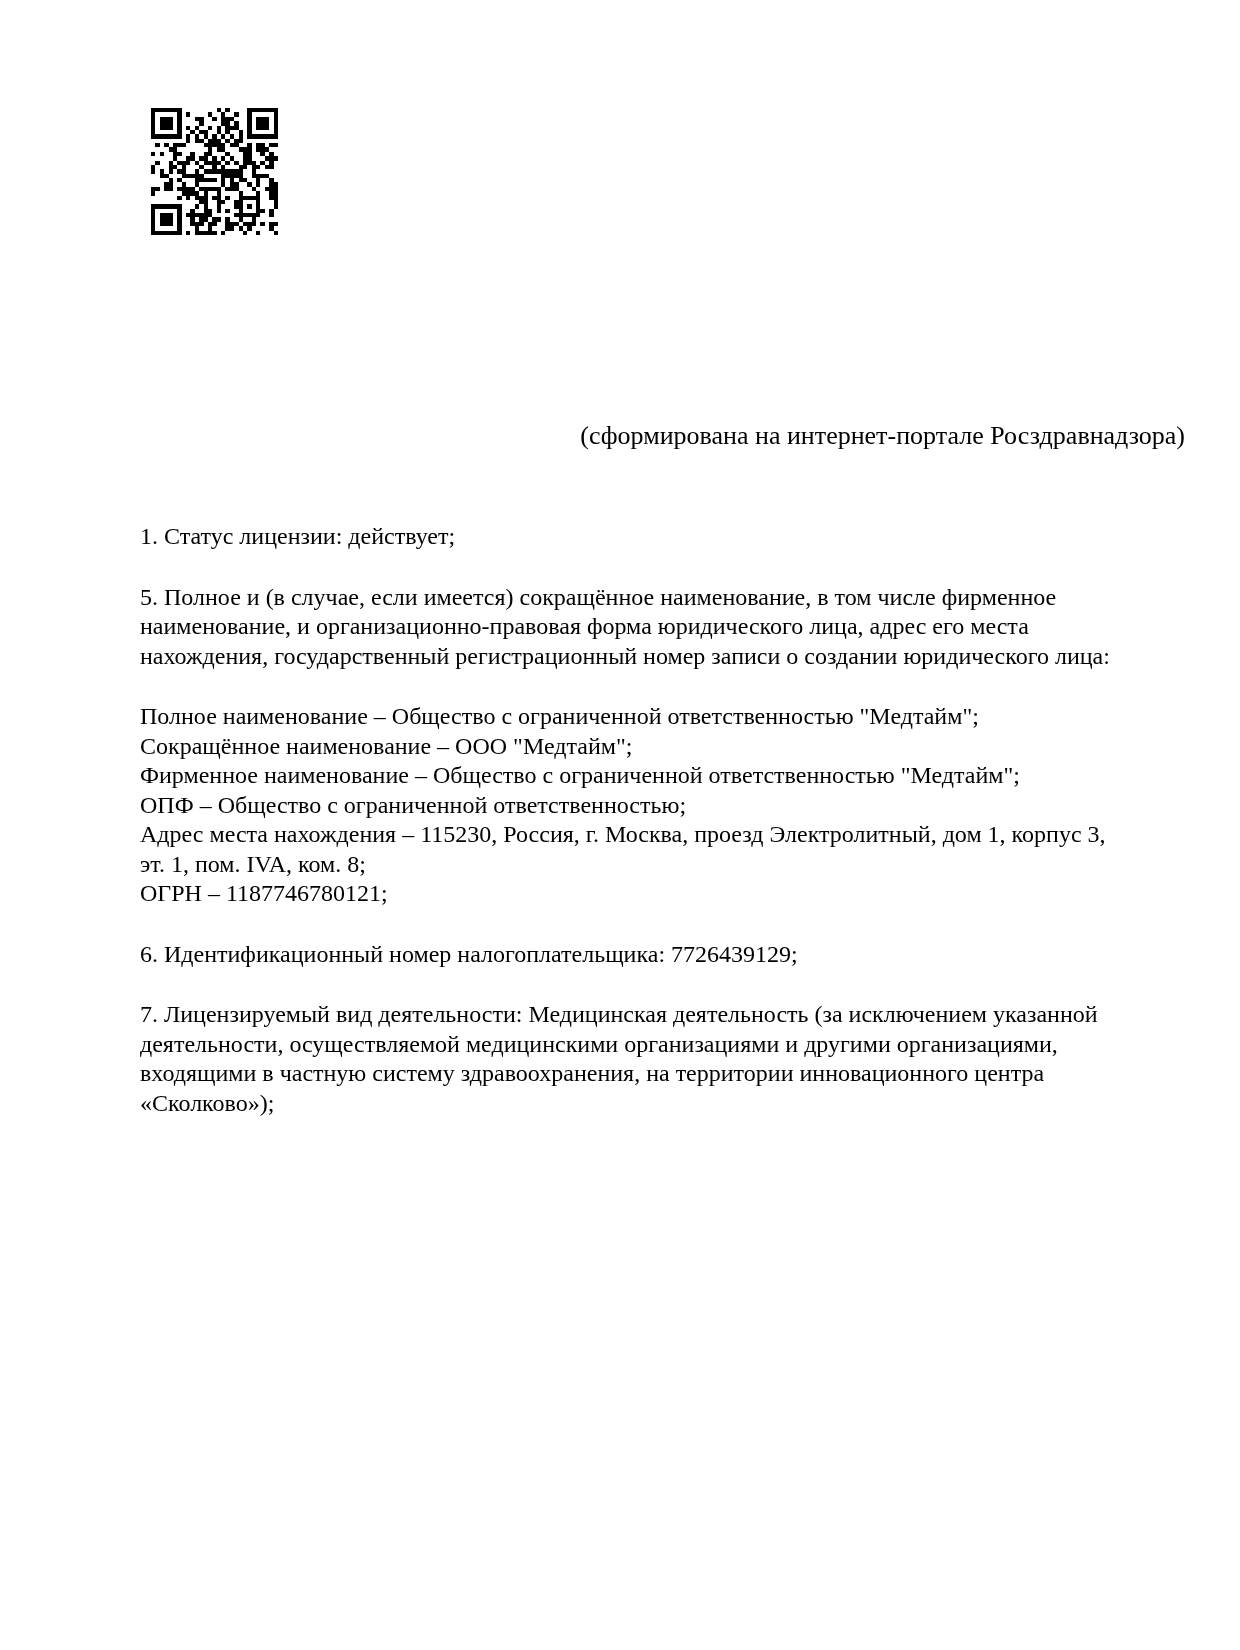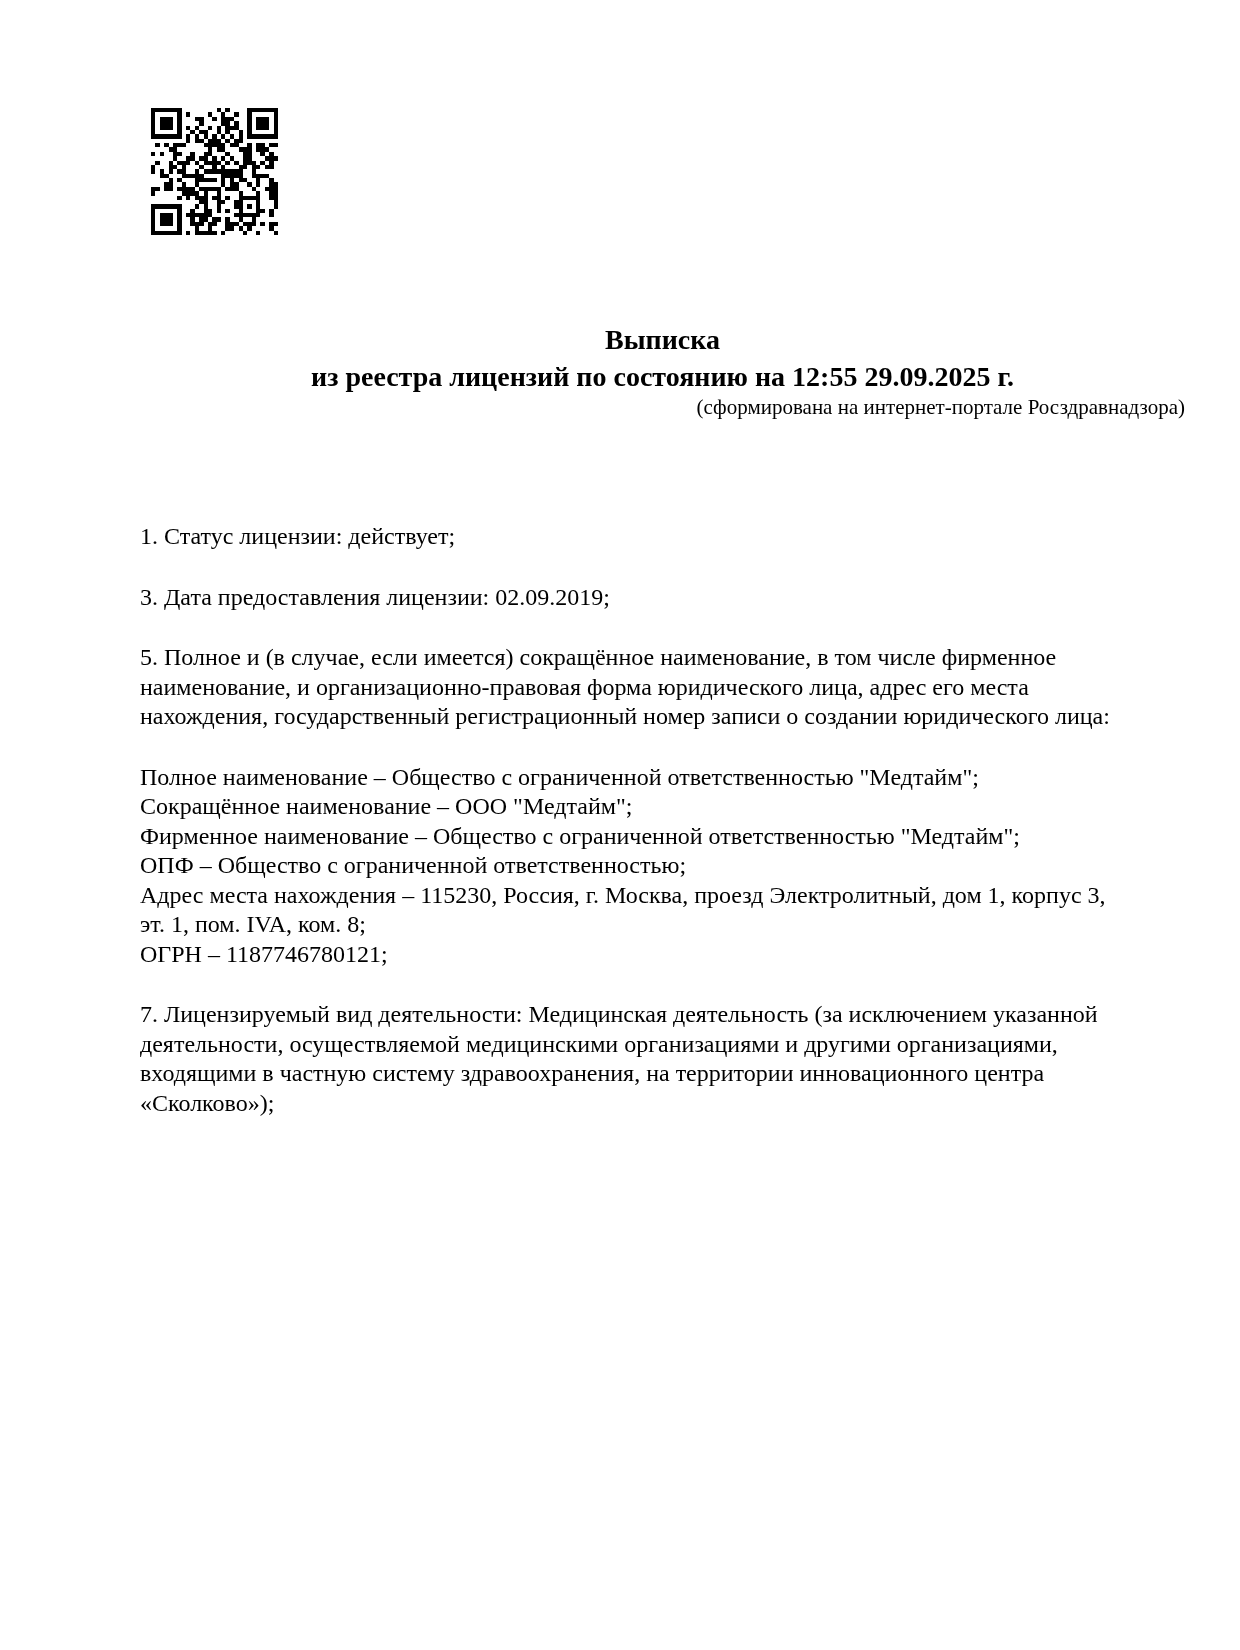--- a/index.html
+++ b/index.html
@@ -24,23 +24,23 @@
   .title {
     position: absolute;
     left: 140px; right: 55px; top: 321px;
     text-align: center;
     font-weight: 700;
     font-size: 28px;
     line-height: 37px;
   }
   .subtitle {
     position: absolute;
-    left: 140px; right: 55px; top: 394px;
+    left: 140px; right: 55px; top: 422px;
     text-align: right;
-    font-size: 21px;
+    font-size: 26px;
     line-height: 27px;
   }
   .doc-body {
     position: absolute;
     left: 140px; right: 55px; top: 522px;
     font-size: 24px;
     line-height: 29.5px;
     text-align: left;
   }
   .doc-body p { margin: 0 0 31px 0; padding: 0; }
@@ -49,28 +49,24 @@
 <body>
 
 <div class="page">
 
   <div class="qr">
     <svg id="qr-svg" viewBox="0 0 29 29" shape-rendering="crispEdges">
         <path d="M0 0h1v1h-1zM1 0h1v1h-1zM2 0h1v1h-1zM3 0h1v1h-1zM4 0h1v1h-1zM5 0h1v1h-1zM6 0h1v1h-1zM15 0h1v1h-1zM17 0h1v1h-1zM22 0h1v1h-1zM23 0h1v1h-1zM24 0h1v1h-1zM25 0h1v1h-1zM26 0h1v1h-1zM27 0h1v1h-1zM28 0h1v1h-1zM0 1h1v1h-1zM6 1h1v1h-1zM8 1h1v1h-1zM13 1h1v1h-1zM16 1h1v1h-1zM19 1h1v1h-1zM22 1h1v1h-1zM28 1h1v1h-1zM0 2h1v1h-1zM2 2h1v1h-1zM3 2h1v1h-1zM4 2h1v1h-1zM6 2h1v1h-1zM10 2h1v1h-1zM11 2h1v1h-1zM14 2h1v1h-1zM16 2h1v1h-1zM17 2h1v1h-1zM18 2h1v1h-1zM22 2h1v1h-1zM24 2h1v1h-1zM25 2h1v1h-1zM26 2h1v1h-1zM28 2h1v1h-1zM0 3h1v1h-1zM2 3h1v1h-1zM3 3h1v1h-1zM4 3h1v1h-1zM6 3h1v1h-1zM11 3h1v1h-1zM16 3h1v1h-1zM17 3h1v1h-1zM19 3h1v1h-1zM22 3h1v1h-1zM24 3h1v1h-1zM25 3h1v1h-1zM26 3h1v1h-1zM28 3h1v1h-1zM0 4h1v1h-1zM2 4h1v1h-1zM3 4h1v1h-1zM4 4h1v1h-1zM6 4h1v1h-1zM8 4h1v1h-1zM10 4h1v1h-1zM13 4h1v1h-1zM15 4h1v1h-1zM17 4h1v1h-1zM18 4h1v1h-1zM19 4h1v1h-1zM22 4h1v1h-1zM24 4h1v1h-1zM25 4h1v1h-1zM26 4h1v1h-1zM28 4h1v1h-1zM0 5h1v1h-1zM6 5h1v1h-1zM9 5h1v1h-1zM11 5h1v1h-1zM12 5h1v1h-1zM15 5h1v1h-1zM17 5h1v1h-1zM20 5h1v1h-1zM22 5h1v1h-1zM28 5h1v1h-1zM0 6h1v1h-1zM1 6h1v1h-1zM2 6h1v1h-1zM3 6h1v1h-1zM4 6h1v1h-1zM5 6h1v1h-1zM6 6h1v1h-1zM8 6h1v1h-1zM10 6h1v1h-1zM12 6h1v1h-1zM14 6h1v1h-1zM16 6h1v1h-1zM18 6h1v1h-1zM20 6h1v1h-1zM22 6h1v1h-1zM23 6h1v1h-1zM24 6h1v1h-1zM25 6h1v1h-1zM26 6h1v1h-1zM27 6h1v1h-1zM28 6h1v1h-1zM8 7h1v1h-1zM10 7h1v1h-1zM11 7h1v1h-1zM13 7h1v1h-1zM14 7h1v1h-1zM15 7h1v1h-1zM17 7h1v1h-1zM19 7h1v1h-1zM20 7h1v1h-1zM1 8h1v1h-1zM3 8h1v1h-1zM5 8h1v1h-1zM6 8h1v1h-1zM7 8h1v1h-1zM12 8h1v1h-1zM13 8h1v1h-1zM14 8h1v1h-1zM15 8h1v1h-1zM16 8h1v1h-1zM18 8h1v1h-1zM19 8h1v1h-1zM22 8h1v1h-1zM24 8h1v1h-1zM25 8h1v1h-1zM27 8h1v1h-1zM28 8h1v1h-1zM4 9h1v1h-1zM5 9h1v1h-1zM13 9h1v1h-1zM15 9h1v1h-1zM16 9h1v1h-1zM20 9h1v1h-1zM21 9h1v1h-1zM22 9h1v1h-1zM24 9h1v1h-1zM25 9h1v1h-1zM26 9h1v1h-1zM0 10h1v1h-1zM2 10h1v1h-1zM5 10h1v1h-1zM6 10h1v1h-1zM9 10h1v1h-1zM12 10h1v1h-1zM13 10h1v1h-1zM17 10h1v1h-1zM21 10h1v1h-1zM22 10h1v1h-1zM25 10h1v1h-1zM27 10h1v1h-1zM5 11h1v1h-1zM8 11h1v1h-1zM9 11h1v1h-1zM11 11h1v1h-1zM12 11h1v1h-1zM14 11h1v1h-1zM16 11h1v1h-1zM18 11h1v1h-1zM21 11h1v1h-1zM22 11h1v1h-1zM26 11h1v1h-1zM27 11h1v1h-1zM28 11h1v1h-1zM1 12h1v1h-1zM4 12h1v1h-1zM6 12h1v1h-1zM7 12h1v1h-1zM8 12h1v1h-1zM10 12h1v1h-1zM12 12h1v1h-1zM13 12h1v1h-1zM14 12h1v1h-1zM15 12h1v1h-1zM17 12h1v1h-1zM19 12h1v1h-1zM21 12h1v1h-1zM22 12h1v1h-1zM23 12h1v1h-1zM25 12h1v1h-1zM27 12h1v1h-1zM0 13h1v1h-1zM4 13h1v1h-1zM5 13h1v1h-1zM7 13h1v1h-1zM11 13h1v1h-1zM14 13h1v1h-1zM16 13h1v1h-1zM20 13h1v1h-1zM21 13h1v1h-1zM23 13h1v1h-1zM24 13h1v1h-1zM26 13h1v1h-1zM27 13h1v1h-1zM0 14h1v1h-1zM2 14h1v1h-1zM4 14h1v1h-1zM6 14h1v1h-1zM7 14h1v1h-1zM10 14h1v1h-1zM12 14h1v1h-1zM13 14h1v1h-1zM14 14h1v1h-1zM15 14h1v1h-1zM16 14h1v1h-1zM17 14h1v1h-1zM18 14h1v1h-1zM19 14h1v1h-1zM20 14h1v1h-1zM23 14h1v1h-1zM2 15h1v1h-1zM3 15h1v1h-1zM7 15h1v1h-1zM8 15h1v1h-1zM9 15h1v1h-1zM10 15h1v1h-1zM11 15h1v1h-1zM16 15h1v1h-1zM17 15h1v1h-1zM18 15h1v1h-1zM19 15h1v1h-1zM20 15h1v1h-1zM23 15h1v1h-1zM24 15h1v1h-1zM25 15h1v1h-1zM26 15h1v1h-1zM4 16h1v1h-1zM6 16h1v1h-1zM10 16h1v1h-1zM11 16h1v1h-1zM12 16h1v1h-1zM13 16h1v1h-1zM14 16h1v1h-1zM16 16h1v1h-1zM18 16h1v1h-1zM20 16h1v1h-1zM21 16h1v1h-1zM24 16h1v1h-1zM27 16h1v1h-1zM3 17h1v1h-1zM4 17h1v1h-1zM7 17h1v1h-1zM10 17h1v1h-1zM16 17h1v1h-1zM18 17h1v1h-1zM19 17h1v1h-1zM22 17h1v1h-1zM24 17h1v1h-1zM27 17h1v1h-1zM28 17h1v1h-1zM0 18h1v1h-1zM1 18h1v1h-1zM3 18h1v1h-1zM4 18h1v1h-1zM6 18h1v1h-1zM7 18h1v1h-1zM8 18h1v1h-1zM9 18h1v1h-1zM11 18h1v1h-1zM12 18h1v1h-1zM13 18h1v1h-1zM14 18h1v1h-1zM15 18h1v1h-1zM17 18h1v1h-1zM18 18h1v1h-1zM19 18h1v1h-1zM23 18h1v1h-1zM26 18h1v1h-1zM27 18h1v1h-1zM28 18h1v1h-1zM0 19h1v1h-1zM7 19h1v1h-1zM8 19h1v1h-1zM9 19h1v1h-1zM10 19h1v1h-1zM12 19h1v1h-1zM15 19h1v1h-1zM20 19h1v1h-1zM24 19h1v1h-1zM27 19h1v1h-1zM28 19h1v1h-1zM6 20h1v1h-1zM8 20h1v1h-1zM10 20h1v1h-1zM11 20h1v1h-1zM12 20h1v1h-1zM14 20h1v1h-1zM15 20h1v1h-1zM17 20h1v1h-1zM20 20h1v1h-1zM21 20h1v1h-1zM22 20h1v1h-1zM23 20h1v1h-1zM24 20h1v1h-1zM27 20h1v1h-1zM28 20h1v1h-1zM11 21h1v1h-1zM12 21h1v1h-1zM15 21h1v1h-1zM16 21h1v1h-1zM19 21h1v1h-1zM20 21h1v1h-1zM24 21h1v1h-1zM28 21h1v1h-1zM0 22h1v1h-1zM1 22h1v1h-1zM2 22h1v1h-1zM3 22h1v1h-1zM4 22h1v1h-1zM5 22h1v1h-1zM6 22h1v1h-1zM10 22h1v1h-1zM12 22h1v1h-1zM15 22h1v1h-1zM19 22h1v1h-1zM20 22h1v1h-1zM22 22h1v1h-1zM24 22h1v1h-1zM28 22h1v1h-1zM0 23h1v1h-1zM6 23h1v1h-1zM9 23h1v1h-1zM12 23h1v1h-1zM13 23h1v1h-1zM15 23h1v1h-1zM17 23h1v1h-1zM20 23h1v1h-1zM24 23h1v1h-1zM25 23h1v1h-1zM27 23h1v1h-1zM0 24h1v1h-1zM2 24h1v1h-1zM3 24h1v1h-1zM4 24h1v1h-1zM6 24h1v1h-1zM8 24h1v1h-1zM9 24h1v1h-1zM10 24h1v1h-1zM11 24h1v1h-1zM12 24h1v1h-1zM13 24h1v1h-1zM19 24h1v1h-1zM20 24h1v1h-1zM21 24h1v1h-1zM22 24h1v1h-1zM23 24h1v1h-1zM24 24h1v1h-1zM27 24h1v1h-1zM0 25h1v1h-1zM2 25h1v1h-1zM3 25h1v1h-1zM4 25h1v1h-1zM6 25h1v1h-1zM9 25h1v1h-1zM11 25h1v1h-1zM12 25h1v1h-1zM14 25h1v1h-1zM15 25h1v1h-1zM17 25h1v1h-1zM20 25h1v1h-1zM23 25h1v1h-1zM0 26h1v1h-1zM2 26h1v1h-1zM3 26h1v1h-1zM4 26h1v1h-1zM6 26h1v1h-1zM9 26h1v1h-1zM10 26h1v1h-1zM11 26h1v1h-1zM13 26h1v1h-1zM14 26h1v1h-1zM17 26h1v1h-1zM18 26h1v1h-1zM19 26h1v1h-1zM21 26h1v1h-1zM22 26h1v1h-1zM23 26h1v1h-1zM25 26h1v1h-1zM27 26h1v1h-1zM28 26h1v1h-1zM0 27h1v1h-1zM6 27h1v1h-1zM10 27h1v1h-1zM13 27h1v1h-1zM17 27h1v1h-1zM18 27h1v1h-1zM20 27h1v1h-1zM22 27h1v1h-1zM27 27h1v1h-1zM0 28h1v1h-1zM1 28h1v1h-1zM2 28h1v1h-1zM3 28h1v1h-1zM4 28h1v1h-1zM5 28h1v1h-1zM6 28h1v1h-1zM8 28h1v1h-1zM10 28h1v1h-1zM11 28h1v1h-1zM12 28h1v1h-1zM13 28h1v1h-1zM14 28h1v1h-1zM16 28h1v1h-1zM21 28h1v1h-1zM24 28h1v1h-1zM28 28h1v1h-1z" fill="#000000"></path>
       </svg>
   </div>
 
-  <div class="title">
-    <div>Выписка</div>
-    <div>из реестра лицензий по состоянию на 12:55 29.09.2025 г.</div>
-  </div>
 
   <div class="subtitle">(сформирована на интернет-портале Росздравнадзора)</div>
 
   <div class="doc-body" id="paragraphs">
       <p>1. Статус лицензии: действует;</p>
-      <p>3. Дата предоставления лицензии: 02.09.2019;</p>
       <p>5. Полное и (в случае, если имеется) сокращённое наименование, в том числе фирменное<br>наименование, и организационно-правовая форма юридического лица, адрес его места<br>нахождения, государственный регистрационный номер записи о создании юридического лица:</p>
       <p>Полное наименование – Общество с ограниченной ответственностью "Медтайм";<br>Сокращённое наименование – ООО "Медтайм";<br>Фирменное наименование – Общество с ограниченной ответственностью "Медтайм";<br>ОПФ – Общество с ограниченной ответственностью;<br>Адрес места нахождения – 115230, Россия, г. Москва, проезд Электролитный, дом 1, корпус 3,<br>эт. 1, пом. IVA, ком. 8;<br>ОГРН – 1187746780121;</p>
+      <p>6. Идентификационный номер налогоплательщика: 7726439129;</p>
       <p>7. Лицензируемый вид деятельности: Медицинская деятельность (за исключением указанной<br>деятельности, осуществляемой медицинскими организациями и другими организациями,<br>входящими в частную систему здравоохранения, на территории инновационного центра<br>«Сколково»);</p>
     </div>
 
 </div>
 
 </body></html>

